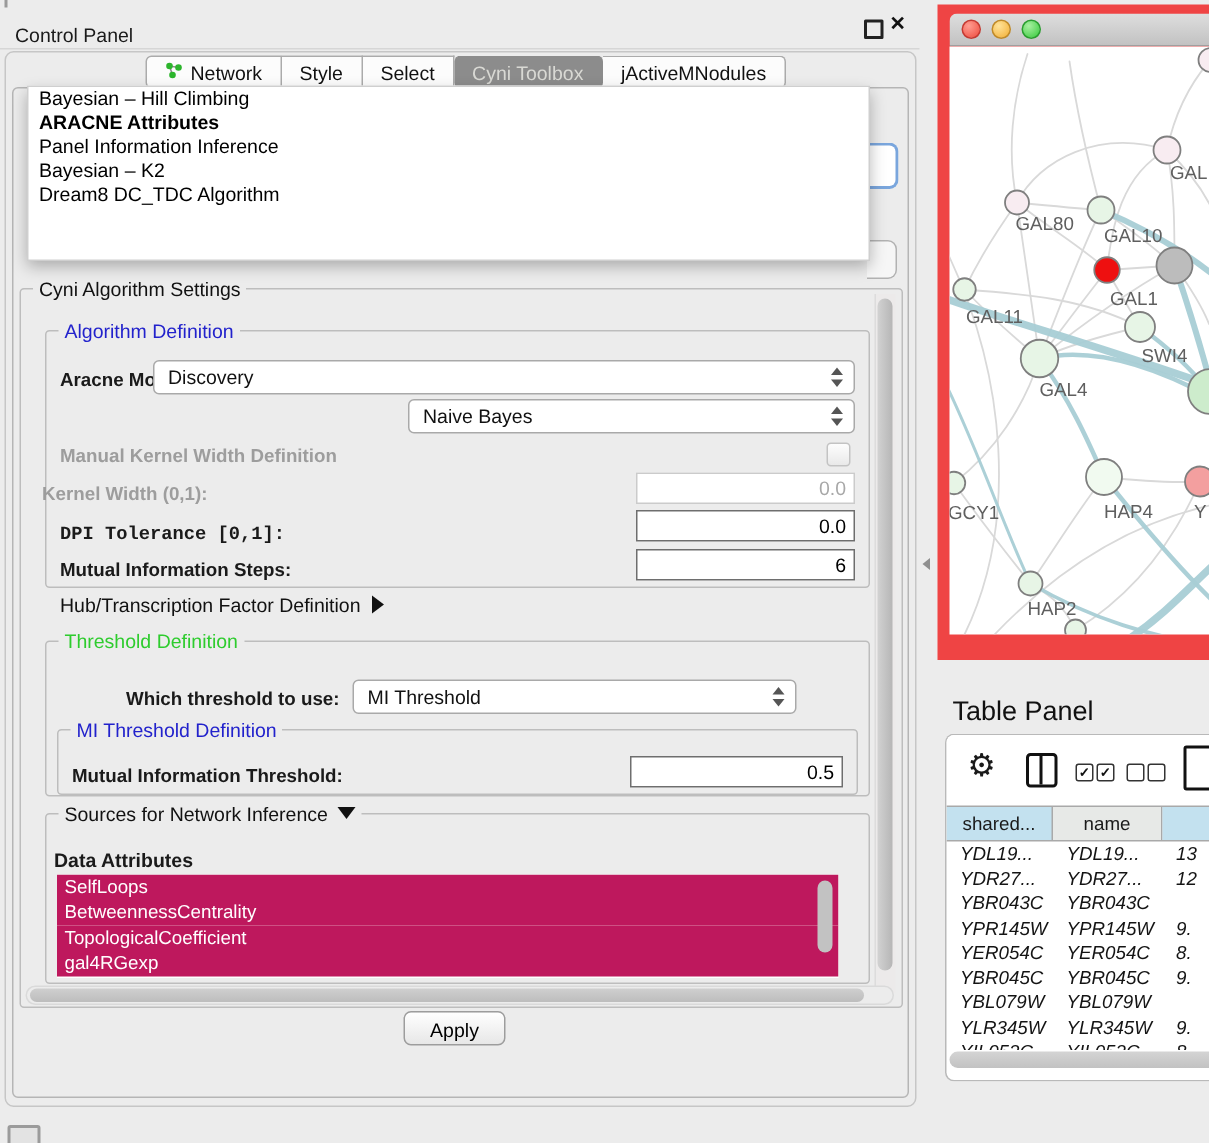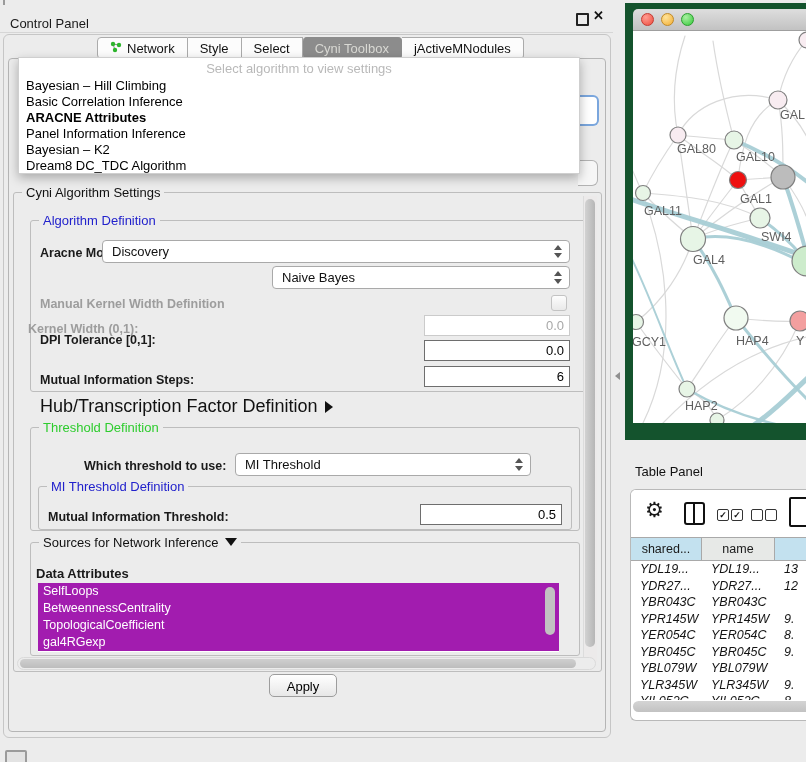--- a/index.html
+++ b/index.html
@@ -38,21 +38,21 @@
              border-left:none;border-radius:0 6px 6px 0;z-index:4;}
 
   
   .tg{position:absolute;border:1px solid #bdbdbd;border-radius:3px;}
   .tgt{position:absolute;top:-8px;left:8px;background:#ececec;padding:0 4px;font-size:13px;line-height:15px;white-space:nowrap;}
   .tgt.blue{color:#2222cc;}
   .tgt.green{color:#2ecc2e;}
 
   .flabel{position:absolute;font-size:12.5px;font-weight:bold;color:#1a1a1a;white-space:nowrap;}
   .flabel.dis{color:#9d9d9d;}
-  .plain13{position:absolute;font-size:18px;color:#111;white-space:nowrap;}
+  .plain13{position:absolute;font-size:13px;color:#111;white-space:nowrap;}
 
   .combo{position:absolute;height:23px;background:#fff;border:1px solid #a9a9a9;border-radius:4px;
          font-size:13px;line-height:21px;padding-left:9px;box-sizing:border-box;}
   .combo .arrows{position:absolute;right:7px;top:4px;width:8px;height:14px;}
   .arr-up{width:0;height:0;border-left:4px solid transparent;border-right:4px solid transparent;
           border-bottom:5px solid #555;margin-bottom:3px;}
   .arr-dn{width:0;height:0;border-left:4px solid transparent;border-right:4px solid transparent;
           border-top:5px solid #555;}
 
   .tfield{position:absolute;background:#fff;border:1px solid #6e6e6e;font-size:13px;text-align:right;
@@ -71,44 +71,44 @@
   .vtrack{left:583px;top:196px;width:13px;height:466px;background:#eceaea;border-left:1px solid #dcdcdc;}
   .vthumb{position:absolute;left:1px;top:3px;width:10px;height:448px;border-radius:6px;
           background:linear-gradient(90deg,#d2d2d2,#b6b6b6);}
   .htrack{left:17px;top:657px;width:579px;height:13px;background:#ececec;border:1px solid #dadada;
           border-radius:7px;box-sizing:border-box;}
   .hthumb{position:absolute;left:2px;top:1px;width:556px;height:9px;border-radius:5px;
           background:linear-gradient(#cfcfcf,#bdbdbd);}
 
   
   .attr-list{left:38px;top:583px;width:521px;height:69px;background:#fff;overflow:hidden;}
-  .attr-item{height:17px;line-height:17px;background:#a21caf;color:#fff;font-size:12.5px;padding-left:5px;}
+  .attr-item{height:17px;line-height:17px;background:#be185d;color:#fff;font-size:12.5px;padding-left:5px;}
   .list-vthumb{left:545px;top:587px;width:10px;height:48px;border-radius:5px;background:#c2c2c2;z-index:3;}
 
   .apply-btn{left:269px;top:674px;width:68px;height:23px;border:1px solid #9d9d9d;border-radius:5px;
              background:linear-gradient(#ffffff,#e7e7e7);font-size:13px;text-align:center;line-height:22px;
              font-family:"Liberation Sans",sans-serif;}
 
   .bl-chip{left:5px;top:750px;width:18px;height:14px;border:2px solid #9b9b9b;background:#e3e3e3;border-radius:2px;}
   .split-arrow{left:615px;top:372px;width:0;height:0;border-top:4px solid transparent;
                border-bottom:4px solid transparent;border-right:5px solid #8f8f8f;}
 
   
-  .desktop{left:625px;top:3px;width:181px;height:437px;background:#14532d;}
+  .desktop{left:625px;top:3px;width:181px;height:437px;background:#ef4444;}
   .net-window{left:633px;top:9px;width:173px;height:414px;}
   .net-titlebar{position:absolute;left:0;top:0;width:173px;height:22px;border-radius:5px 0 0 0;
                 background:linear-gradient(#dedede,#c2c2c2);border-bottom:1px solid #9f9f9f;box-sizing:border-box;}
   .light{position:absolute;top:4px;width:13px;height:13px;border-radius:50%;box-sizing:border-box;}
   .light.red{left:8px;background:radial-gradient(circle at 35% 30%,#ff9d92,#ee4b3d);border:1px solid #c43a32;}
   .light.yellow{left:28px;background:radial-gradient(circle at 35% 30%,#ffe39a,#f2ae33);border:1px solid #c08a28;}
   .light.green{left:48px;background:radial-gradient(circle at 35% 30%,#a9f0a2,#35c93a);border:1px solid #2a9e2f;}
   .net-canvas{position:absolute;left:0;top:22px;width:173px;height:392px;background:#fff;overflow:hidden;}
 
   
-  .tp-label{left:635px;top:464px;font-size:13px;color:#111;}
+  .tp-label{left:635px;top:464px;font-size:18px;color:#111;}
   .table-window{left:630px;top:489px;width:176px;height:230px;background:#fff;border:1px solid #b9b9b9;
                 border-right:none;border-radius:6px 0 0 6px;overflow:hidden;}
   .tp-toolbar{position:absolute;left:0;top:0;width:176px;height:47px;background:#fff;}
   .gear{position:absolute;left:14px;top:8px;font-size:21px;color:#1a1a1a;}
   .split-ic{position:absolute;left:53px;top:12px;width:17px;height:19px;border:2px solid #111;border-radius:3px;}
   .split-ic div{position:absolute;left:7px;top:0;width:2px;height:19px;background:#111;}
   .chk{position:absolute;top:19px;width:10px;height:10px;border:1.5px solid #333;border-radius:2px;
        font-size:9px;line-height:10px;text-align:center;color:#111;font-weight:bold;}
   .doc-ic{position:absolute;left:158px;top:7px;width:22px;height:26px;border:2px solid #111;border-radius:2px;}
   .tp-header{position:absolute;left:0;top:47px;width:220px;height:24px;display:flex;
@@ -159,36 +159,34 @@
       </div>
       <div class="tab last">
         <span>jActiveMNodules</span>
       </div>
     </div>
 
   <div class="abs frag-blue"></div>
   <div class="abs frag-gray"></div>
 
   <div class="abs algo-popup">
-    <div class="algo-prompt">Select algorithm to view settings</div>
     <div id="algoItems">
         <div class="algo-item">Bayesian – Hill Climbing</div>
-        <div class="algo-item">Basic Correlation Inference</div>
         <div class="algo-item sel">ARACNE Attributes</div>
         <div class="algo-item">Panel Information Inference</div>
         <div class="algo-item">Bayesian – K2</div>
         <div class="algo-item">Dream8 DC_TDC Algorithm</div>
       </div>
   </div>
 
   <div class="tg" style="left:13px;top:192px;width:587px;height:478px;">
     <span class="tgt">Cyni Algorithm Settings</span>
   </div>
 
-  <div class="tg" style="left:30px;top:220px;width:548px;height:170px;padding-left:16px;">
+  <div class="tg" style="left:30px;top:220px;width:548px;height:170px;">
     <span class="tgt blue">Algorithm Definition</span>
   </div>
   <span class="flabel" style="left:40px;top:246px;">Aracne Mode:</span>
   <div class="combo" style="left:102px;top:240px;width:468px;">
     <span>Discovery</span>
     <span class="arrows">
         <span style="display:block" class="arr-up"></span>
         <span style="display:block" class="arr-dn"></span>
       </span>
   </div>
@@ -196,21 +194,21 @@
     <span>Naive Bayes</span>
     <span class="arrows">
         <span style="display:block" class="arr-up"></span>
         <span style="display:block" class="arr-dn"></span>
       </span>
   </div>
   <span class="flabel dis" style="left:40px;top:297px;">Manual Kernel Width Definition</span>
   <div class="cbx" style="left:551px;top:295px;"></div>
   <span class="flabel dis" style="left:28px;top:322px;">Kernel Width (0,1):</span>
   <div class="tfield dis" style="left:424px;top:315px;width:146px;">0.0</div>
-  <span class="flabel" style="left:40px;top:333px;">DPI Tolerance [0,1]:</span>
+  <span class="flabel" style="left:40px;top:349px;font-family:Liberation Mono, monospace;">DPI Tolerance [0,1]:</span>
   <div class="tfield" style="left:424px;top:340px;width:146px;">0.0</div>
   <span class="flabel" style="left:40px;top:373px;">Mutual Information Steps:</span>
   <div class="tfield" style="left:424px;top:366px;width:146px;">6</div>
 
   <span class="plain13" style="left:40px;top:396px;"><span>Hub/Transcription Factor Definition</span><span class="tri-right"></span></span>
 
   <div class="tg" style="left:30px;top:427px;width:548px;height:102px;">
     <span class="tgt green">Threshold Definition</span>
   </div>
   <span class="flabel" style="left:84px;top:459px;">Which threshold to use:</span>

